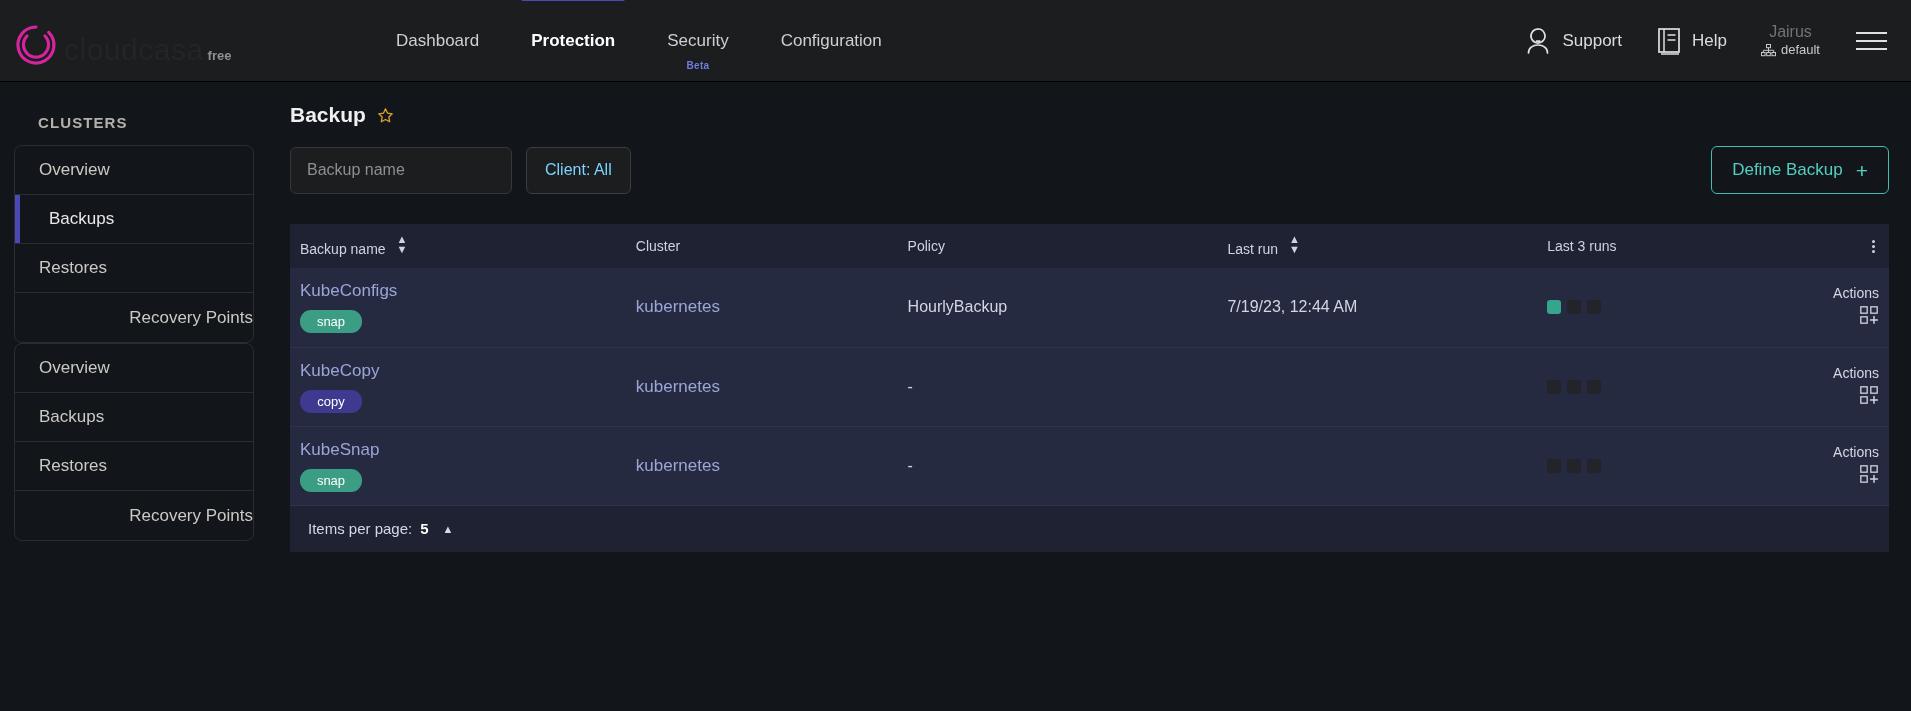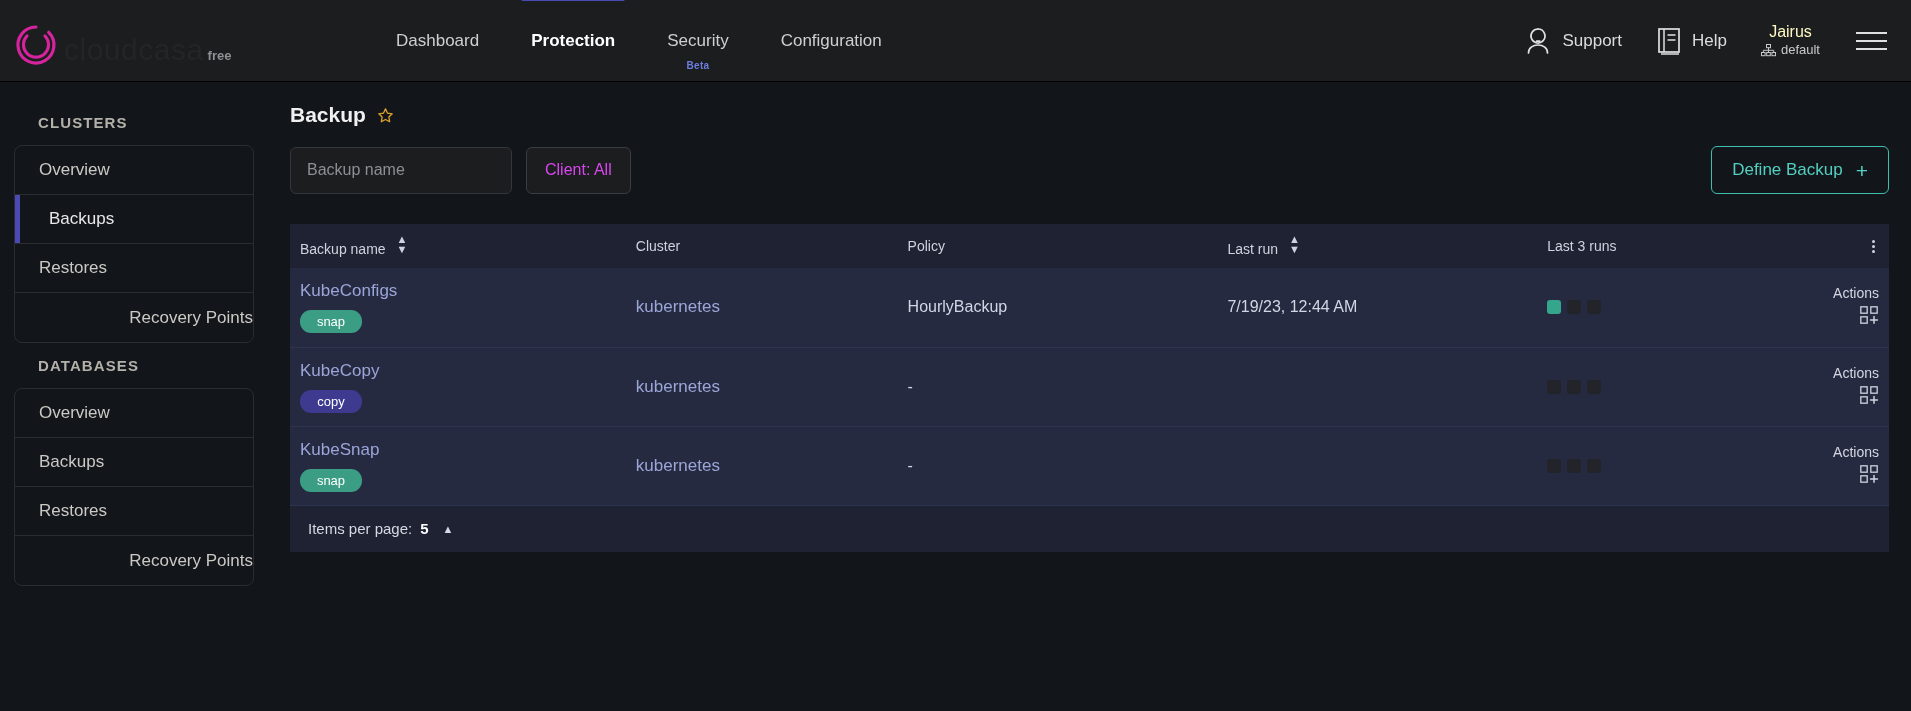--- a/index.html
+++ b/index.html
@@ -52,21 +52,21 @@
     position: absolute; bottom: 14px; left: 50%; transform: translateX(-50%);
     font-size: 10px; font-weight: 700; color: #6d7de0; letter-spacing: .3px;
   }
 
   .topright {
     margin-left: auto; display: flex; align-items: center; gap: 34px;
     padding-right: 22px; height: 82px;
   }
   .tr-item { display: flex; align-items: center; gap: 10px; cursor: pointer; color: #dcdcdc; font-size: 17px; }
   .user-block { text-align: center; line-height: 1.25; cursor: pointer; }
-  .user-name { font-size: 16px; color: #fef9c3; }
+  .user-name { font-size: 16px; color: #737373; }
   .user-org { font-size: 13px; color: #c9c9c9; display: flex; align-items: center; gap: 5px; justify-content: flex-end; }
   .hamburger { display: flex; flex-direction: column; gap: 6px; cursor: pointer; padding: 6px 2px; }
   .hamburger span { display: block; width: 31px; height: 2px; background: #e0e0e0; }
 
   
   .layout { display: flex; height: 629px; }
 
   
   .sidebar { width: 268px; flex: 0 0 268px; padding: 18px 14px 0 14px; }
   .side-group-title {
@@ -92,21 +92,21 @@
 
   .toolbar { display: flex; align-items: center; gap: 14px; margin-top: 14px; padding-left: 8px; }
   .search-input {
     width: 222px; height: 47px; border-radius: 6px; border: 1px solid #33363b;
     background: #1b1d1e; color: #cfcfcf; font-size: 16px; padding: 0 16px;
     font-family: "Liberation Sans", sans-serif; outline: none;
   }
   .search-input::placeholder { color: #8d8f93; }
   .client-btn {
     height: 47px; border-radius: 6px; border: 1px solid #3a3d42; background: #1b1d1e;
-    color: #d946ef; font-size: 16px; padding: 0 18px; display: flex; align-items: center;
+    color: #7dd3fc; font-size: 16px; padding: 0 18px; display: flex; align-items: center;
     cursor: pointer;
   }
   .filter-btn {
     height: 47px; border-radius: 6px; border: none; background: #3b3b8f;
     color: #fff; font-size: 16px; padding: 0 17px; display: flex; align-items: center; gap: 9px;
     cursor: pointer;
   }
   .filter-count {
     width: 25px; height: 25px; border-radius: 50%; background: #2f9e7e; color: #fff;
     font-size: 13px; display: flex; align-items: center; justify-content: center;
@@ -243,21 +243,20 @@
         <span>Backups</span>
       </div>
       <div class="side-item">
         <span>Restores</span>
       </div>
       <div class="side-item">
         <span>Recovery Points</span>
       </div>
     </div>
 
-    <div class="side-group-title">DATABASES</div>
     <div class="side-card">
       <div class="side-item">
         <span>Overview</span>
       </div>
       <div class="side-item">
         <span>Backups</span>
       </div>
       <div class="side-item">
         <span>Restores</span>
       </div>

